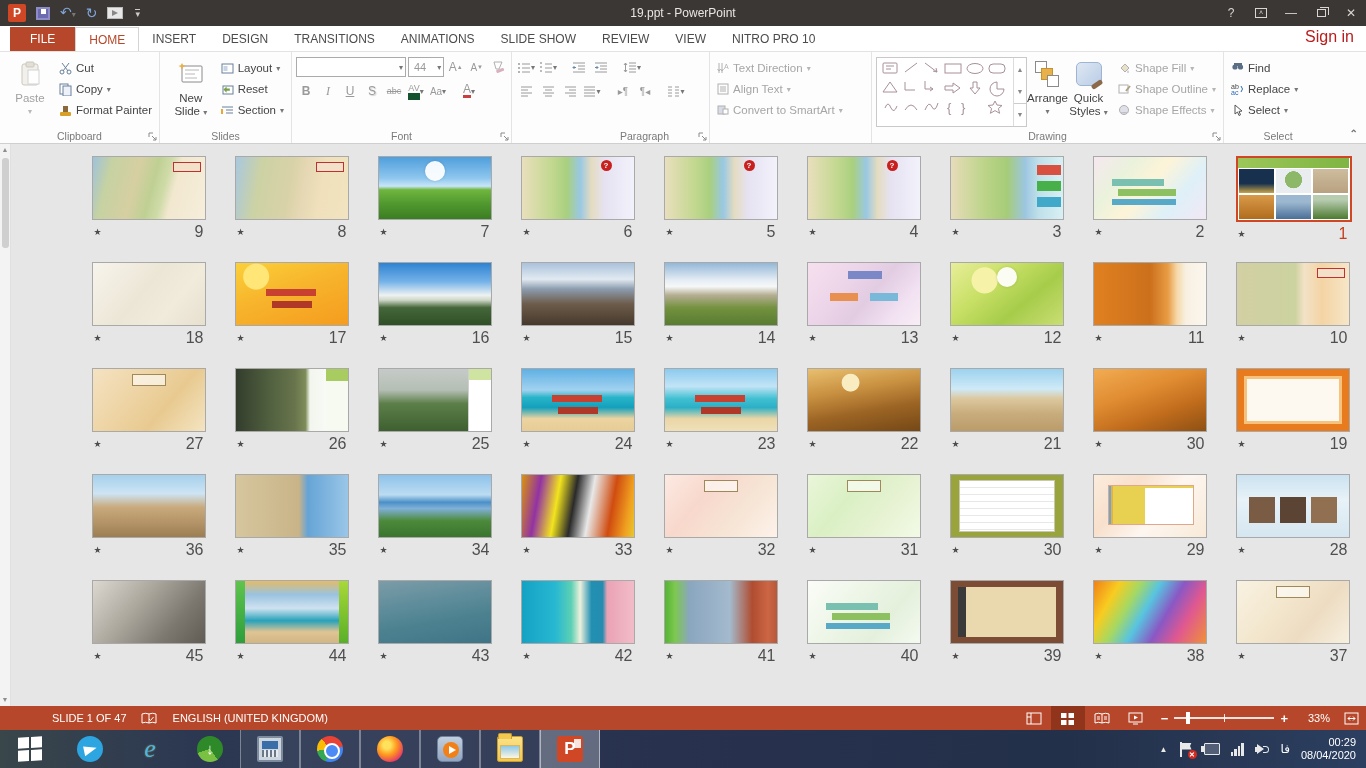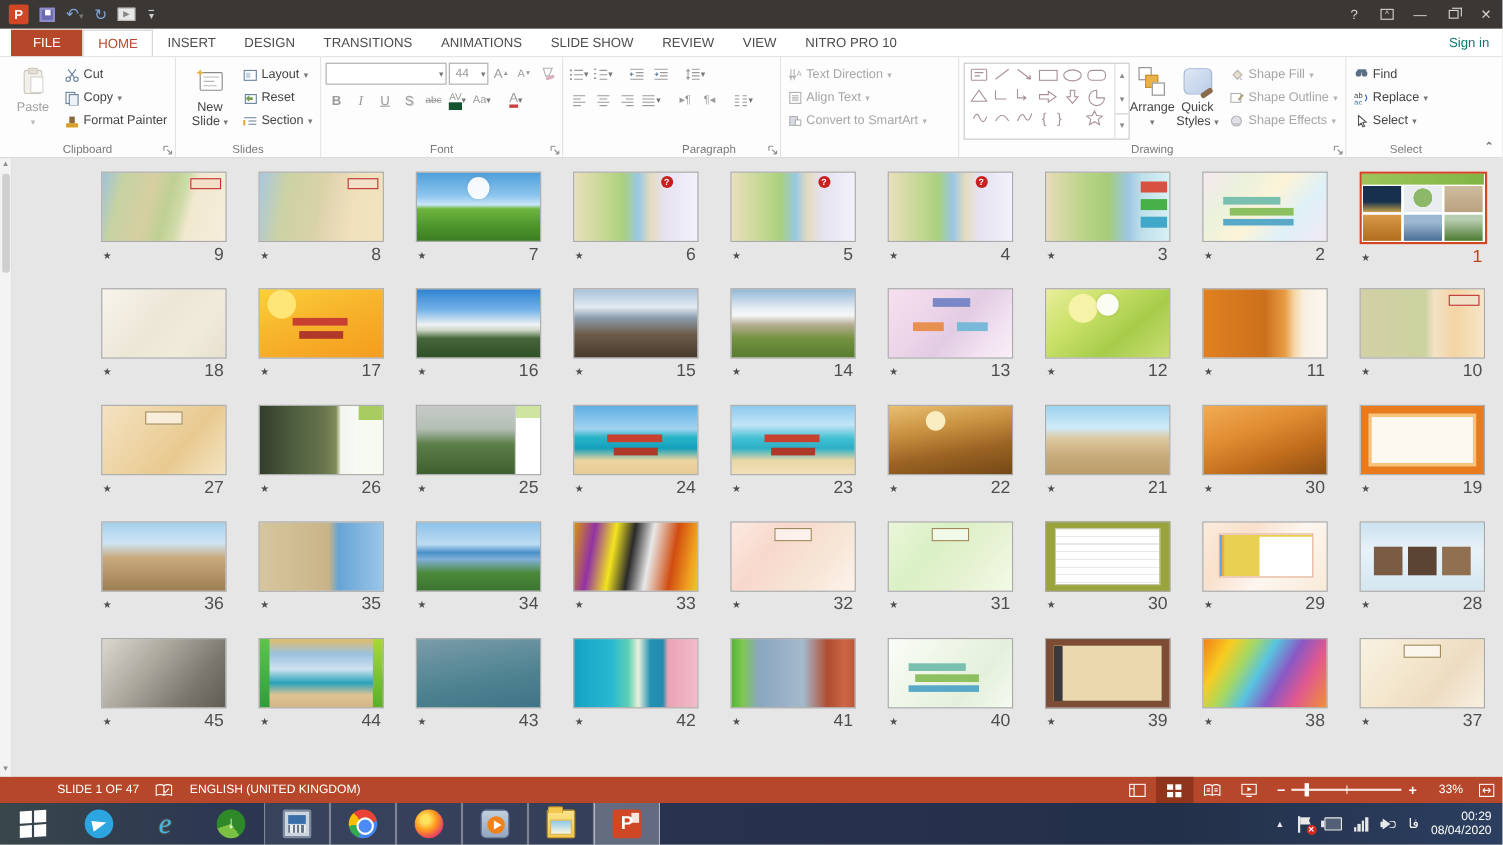--- a/index.html
+++ b/index.html
@@ -21,21 +21,21 @@
   .wbtn { width:30px; height:100%; display:flex; align-items:center; justify-content:center; font-size:12px; color:#d8d5d2; }
   .ribopt { width:12px; height:10px; border:1px solid #d8d5d2; font-size:7px; line-height:8px; text-align:center; }
   .restore { width:9px; height:8px; border:1px solid #d8d5d2; position:relative; }
   .restore::after { content:""; position:absolute; left:2px; top:-3px; width:8px; height:7px; border:1px solid #d8d5d2; border-bottom:none; border-left:none; }
 
   
   .tabstrip { height:26px; background:#fff; display:flex; align-items:flex-end; border-bottom:1px solid #e3e3e3; }
   .tab-file { background:#b7472a; color:#fff; font-size:12px; padding:5px 20px; height:24px; margin-left:10px; }
   .rtab { font-size:12px; color:#4c4c4c; padding:5px 13px; height:24px; }
   .rtab.active { color:#b7472a; background:#fff; border:1px solid #d4d4d4; border-bottom:none; }
-  .signin { margin-left:auto; margin-right:12px; font-size:12px; color:#0f766e; padding-bottom:5px; }
+  .signin { margin-left:auto; margin-right:12px; font-size:16px; color:#b91c1c; padding-bottom:5px; }
 
   
   .ribbon { height:92px; background:#fdfdfd; display:flex; border-bottom:1px solid #cfcfcf; position:relative; }
   .rgroup { position:relative; border-right:1px solid #e4e4e4; display:flex; flex-direction:column; padding:3px 4px 16px 4px; }
   .rlabel { position:absolute; bottom:1px; left:0; right:0; text-align:center; font-size:10.5px; color:#7a7a7a; }
   .dlg { position:absolute; right:2px; bottom:2px; width:9px; height:9px; }
   .dlg svg { display:block; }
   .rbody { display:flex; flex:1; }
   .bigbtn { width:54px; display:flex; flex-direction:column; align-items:center; justify-content:flex-start; padding-top:4px; font-size:11.5px; color:#444; text-align:center; line-height:13px; }
   .bigbtn .bicon { height:30px; display:flex; align-items:center; margin-bottom:3px; }
@@ -173,20 +173,21 @@
 
 <div class="titlebar">
   <div class="qat">
     <span class="ppticon">P</span>
     <span class="qsave"></span>
     <span class="qbtn">↶<span class="carat">▾</span></span>
     <span class="qbtn">↻</span>
     <span class="qshow"></span>
     <span class="qmore">▾</span>
   </div>
+  <div class="wtitle">19.ppt - PowerPoint</div>
   <div class="wbtns">
     <span class="wbtn">?</span>
     <span class="wbtn">
         <span class="ribopt">˄</span>
       </span>
     <span class="wbtn">—</span>
     <span class="wbtn">
         <span class="restore"></span>
       </span>
     <span class="wbtn">✕</span>

